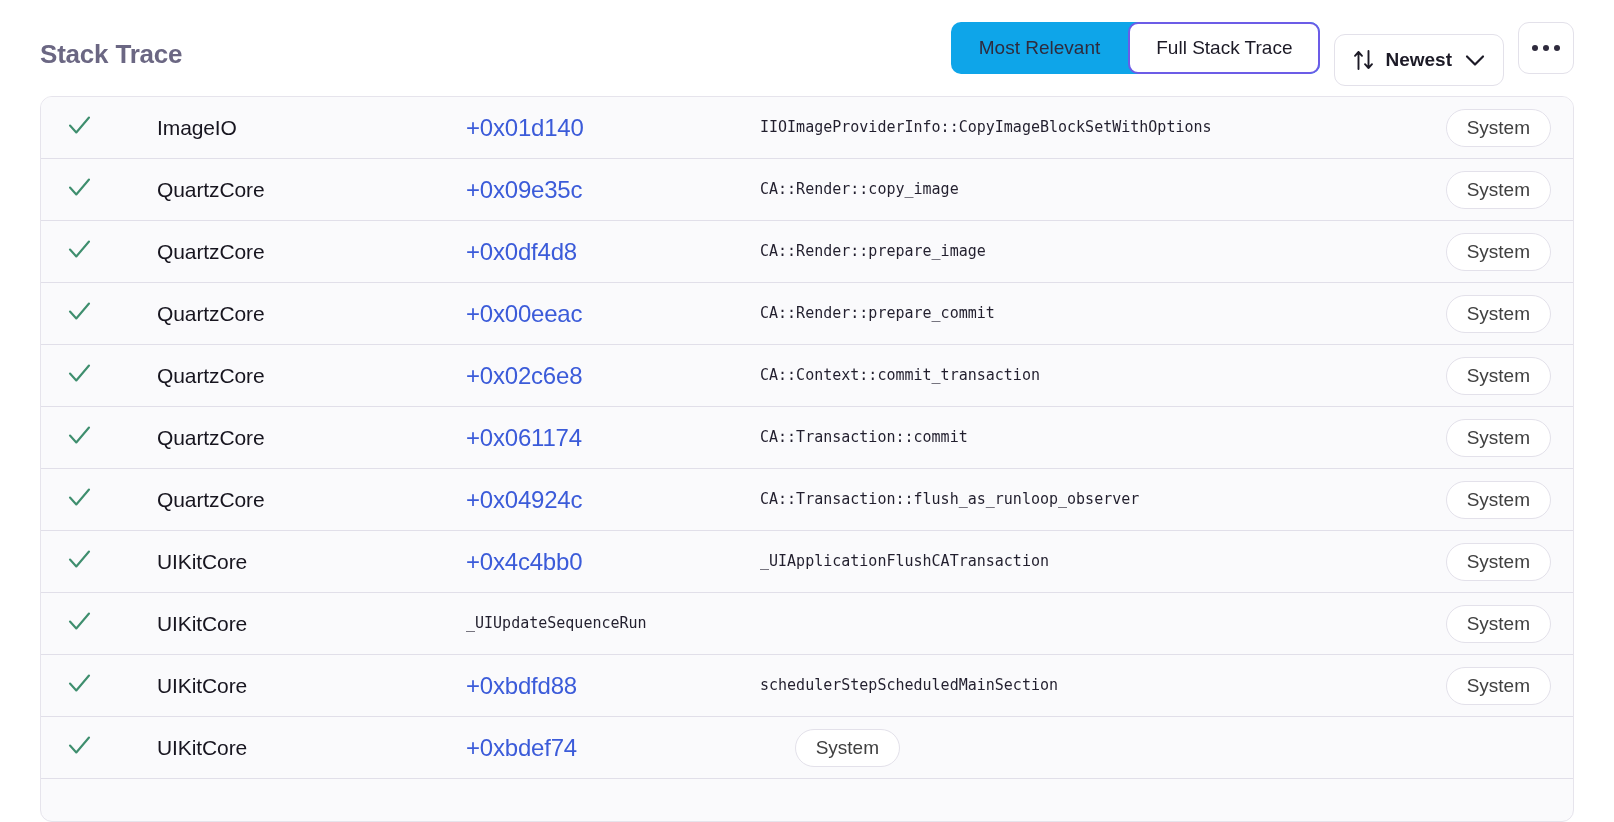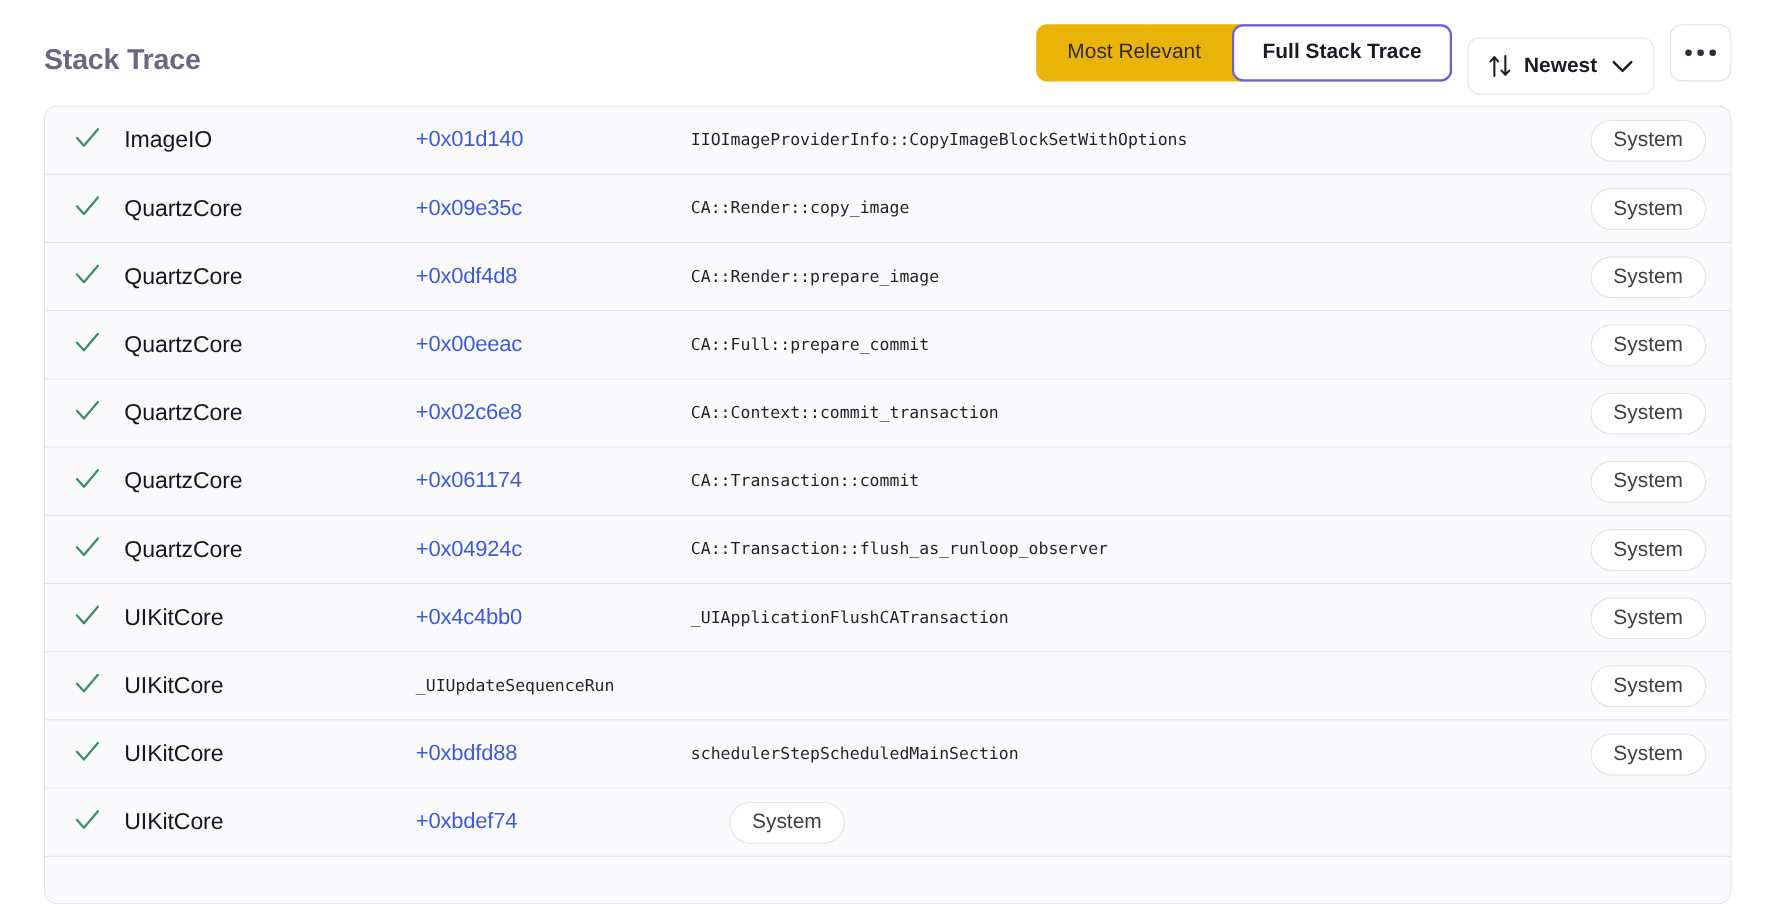--- a/index.html
+++ b/index.html
@@ -38,21 +38,21 @@
   .header-controls {
     display: flex;
     align-items: center;
     gap: 14px;
   }
 
   
   .segmented {
     display: flex;
     align-items: center;
-    background: #eab308;
+    background: #0ea5e9;
     border-radius: 10px;
     height: 52px;
     position: relative;
   }
   .seg-btn {
     height: 52px;
     padding: 0 26px;
     display: flex;
     align-items: center;
     justify-content: center;
@@ -61,21 +61,21 @@
     border-radius: 10px;
     background: transparent;
     border: 2px solid transparent;
     cursor: pointer;
     white-space: nowrap;
     font-family: "Liberation Sans", sans-serif;
   }
   .seg-btn.active {
     background: #ffffff;
     border: 2px solid #6c5ce7;
-    font-weight: 700;
+    font-weight: 400;
     color: #1c1a26;
   }
 
   
   .sort-btn {
     height: 52px;
     padding: 0 18px;
     display: flex;
     align-items: center;
     gap: 11px;
@@ -122,41 +122,42 @@
     height: 726px;
   }
 
   .frame-row {
     display: flex;
     align-items: center;
     min-height: 62px;
     padding: 9px 22px 9px 26px;
     border-bottom: 1.5px solid #e1dfe9;
     background: #fafafc;
+    gap: 44px;
   }
   .frame-row.first { background: #fafafc; }
 
   .check-cell {
     width: 46px;
     flex: 0 0 46px;
     display: flex;
     align-items: center;
   }
   .check-icon { display: block; }
 
   .module-cell {
     flex: 0 0 265px;
     font-size: 21px;
     color: #17151f;
     letter-spacing: -0.1px;
   }
 
   .offset-cell {
     flex: 0 0 250px;
-    font-size: 20px;
+    font-size: 24px;
     color: #3b5bd9;
     cursor: pointer;
     letter-spacing: -0.2px;
   }
 
   .symbol-cell {
     flex: 1 1 auto;
     font-family: "DejaVu Sans Mono", "Liberation Mono", monospace;
     font-size: 15px;
     line-height: 31px;
@@ -266,21 +267,21 @@
         </div>
       </div>
       <div class="frame-row">
         <div class="check-cell">
           <span class="check-icon"><svg width="25" height="25" viewBox="0 0 25 25" fill="none">
               <path d="M3 12.5L9.3 19.5L22 4.5" stroke="#3e8e6e" stroke-width="2.1" stroke-linecap="round" stroke-linejoin="round"></path>
             </svg></span>
         </div>
         <div class="module-cell">QuartzCore</div>
         <div class="offset-cell">+0x00eeac</div>
-        <div class="symbol-cell">CA::Full::prepare_commit</div>
+        <div class="symbol-cell">CA::Render::prepare_commit</div>
         <div class="badge-cell">
           <span class="badge">System</span>
         </div>
       </div>
       <div class="frame-row">
         <div class="check-cell">
           <span class="check-icon"><svg width="25" height="25" viewBox="0 0 25 25" fill="none">
               <path d="M3 12.5L9.3 19.5L22 4.5" stroke="#3e8e6e" stroke-width="2.1" stroke-linecap="round" stroke-linejoin="round"></path>
             </svg></span>
         </div>

